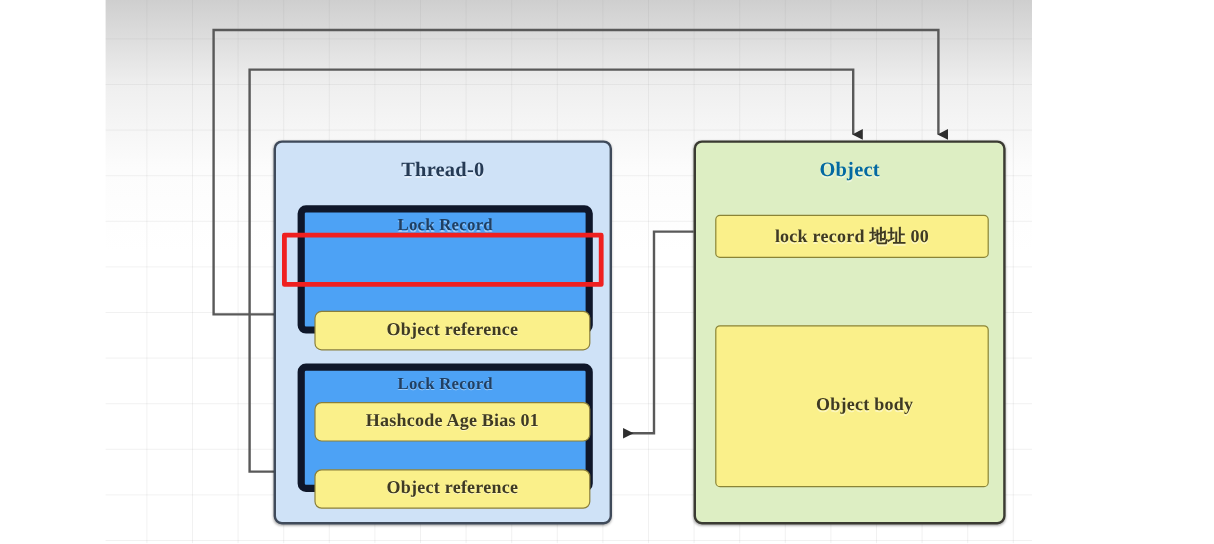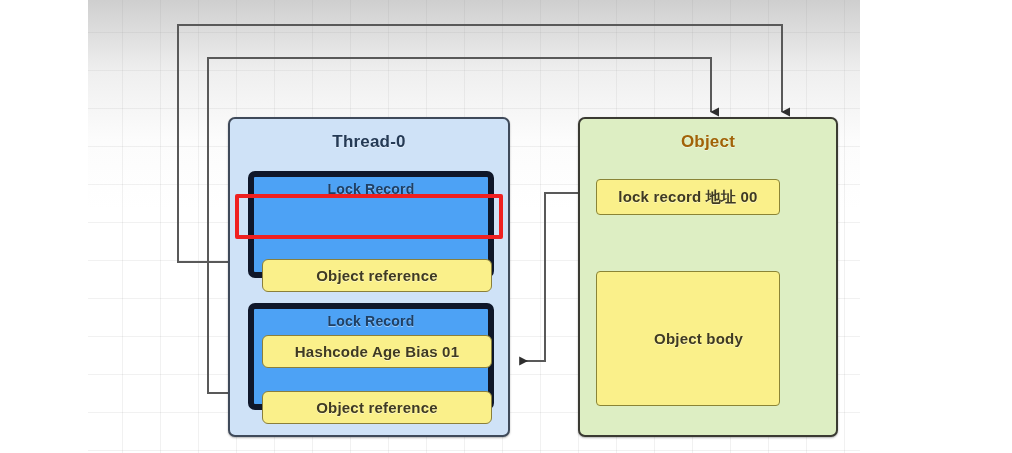--- a/index.html
+++ b/index.html
@@ -53,20 +53,21 @@
     box-sizing: border-box;
     border-radius: 7px;
   }
   .node-label {
     display: block;
     text-align: center;
     font-weight: bold;
     color: #3f3f38;
     letter-spacing: 0.2px;
     text-shadow: 0 1px 0 rgba(255,255,255,0.45);
+    font-family: Liberation Serif, serif;
   }
 
   
   .thread-box {
     left: 228px;
     top: 117px;
     width: 282px;
     height: 320px;
     background: #cfe2f7;
     border: 2px solid #3f4a5a;
@@ -128,26 +129,26 @@
     height: 320px;
     background: #ddeec3;
     border: 2px solid #3a3a32;
     box-shadow: 0 1px 2px rgba(0,0,0,0.30);
   }
   .object-title {
     position: absolute;
     left: 0; right: 0;
     top: 13px;
     font-size: 17px;
-    color: #a16207;
+    color: #0369a1;
   }
   .obj-slot {
     position: absolute;
     left: 16px;
-    width: 184px;
+    width: 228px;
     background: #faf08a;
     border: 1.6px solid #8a8436;
     border-radius: 4px;
     box-sizing: border-box;
     display: flex;
     align-items: center;
     justify-content: center;
   }
   .obj-slot .slot-label { font-size: 15px; color: #3f3a22; }
   #obj-mark-word { top: 60px;  height: 36px; }

